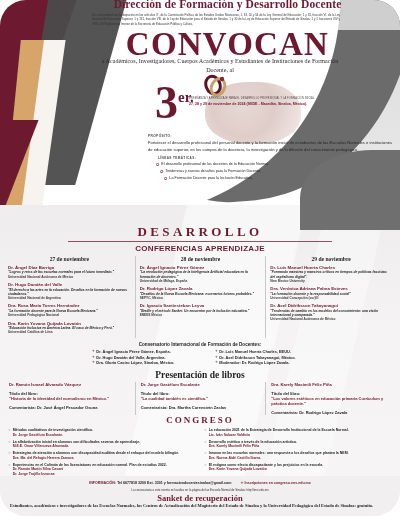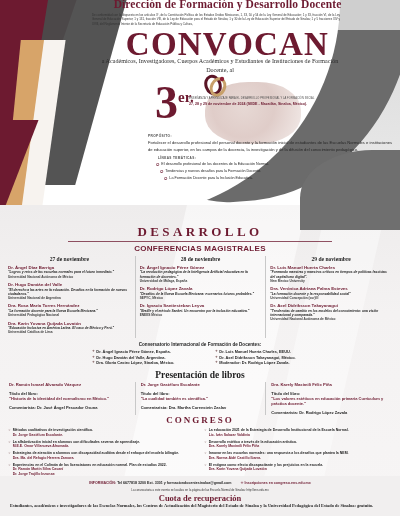--- a/index.html
+++ b/index.html
@@ -5,21 +5,21 @@
 <style>
   html,body{margin:0;padding:0;}
   body{
     width:400px;height:516px;
     background:#ffffff;
     font-family:"Liberation Serif", serif;
     color:#231f20;
     overflow:hidden;
     position:relative;
   }
-  .poster{position:relative;width:400px;height:516px;overflow:hidden;background:#ffffff;}
+  .poster{position:relative;width:400px;height:516px;overflow:hidden;background:#ffffff;border-radius:26px;}
 
   
   .bg-layer{position:absolute;inset:0;overflow:hidden;z-index:0;pointer-events:none;}
   .shape{position:absolute;}
 
   .grey-right{
     right:0;top:0;width:70px;height:250px;
     background:linear-gradient(180deg,#d9d9d9 0%,#e8e8e8 70%,#f2f2f2 100%);
   }
   .grey-band-top{
@@ -331,21 +331,21 @@
           <span>Tendencias y nuevos desafíos para la Formación Docente.</span>
         </div>
       <div class="line-item l3">
           <span class="bullet">✪</span>
           <span>La Formación Docente para la Inclusión Educativa.</span>
         </div>
     </div>
 
     <div class="act-title">DESARROLLO</div>
     <div class="act-rule"></div>
-    <div class="conf-title">CONFERENCIAS MAGISTRALES</div>
+    <div class="conf-title">CONFERENCIAS APRENDIZAJE</div>
 
     <div class="cols">
 
       <div class="col">
         <div class="col-date">27 de noviembre</div>
         <div class="spk">
           <div class="spk-name">Dr. Ángel Díaz Barriga</div>
           <div class="spk-talk">"Logros y retos de las escuelas normales para el futuro inmediato."</div>
           <div class="spk-inst">Universidad Nacional Autónoma de México</div>
         </div>
@@ -524,17 +524,17 @@
           </div>
       </div>
     </div>
 
     <div class="info-bar">
       <span class="k">INFORMACIÓN:</span>
       <span class="v">Tel 6677818 3200 Ext. 3301 y formaciondocentesinaloa@gmail.com</span>
       <span class="reg">✧ <span>Inscripciones en congreso.ens.edu.mx</span></span>
     </div>
     <div class="site-line">La convocatoria a este evento se localiza en la página de las Escuela Normal de Sinaloa: http://ens.edu.mx</div>
-    <div class="cuota">Cuota de recuperación</div>
+    <div class="cuota">Sanket de recuperación</div>
     <div class="cuota-text">Estudiantes, académicos e investigadores de las Escuelas Normales, los Centros de Actualización del Magisterio del Estado de Sinaloa y la Universidad Pedagógica del Estado de Sinaloa: gratuito.</div>
 
   </div>
 </div>
 
 </body></html>

